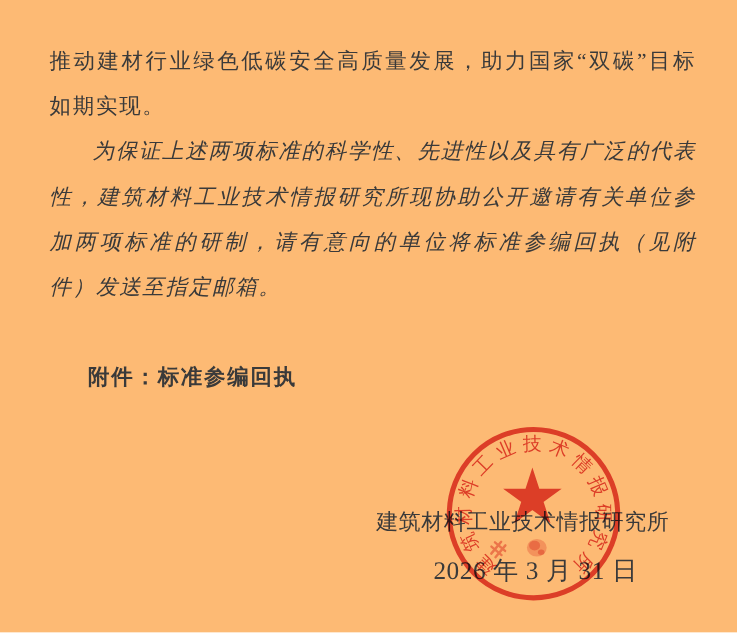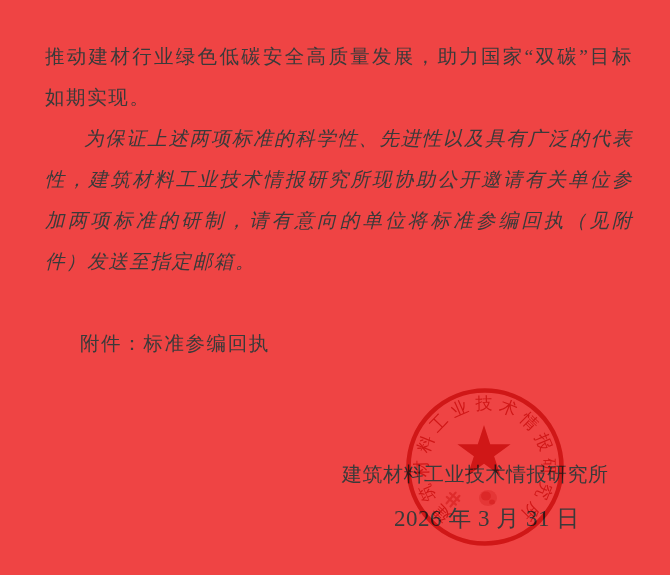--- a/index.html
+++ b/index.html
@@ -10,21 +10,21 @@
   body {
     width: 670px;
     height: 575px;
     overflow: hidden;
     font-family: "Liberation Serif", "DejaVu Serif", serif;
   }
   .page {
     position: relative;
     width: 670px;
     height: 575px;
-    background: #ef4444;
+    background: #fdba74;
   }
   .body-text {
     position: absolute;
     left: 45px;
     top: 36px;
     width: 588px;
     font-size: 19.5px;
     line-height: 41px;
     color: #3a3a3a;
     letter-spacing: 1.6px;
@@ -34,20 +34,21 @@
   .body-text p {
     margin: 0;
   }
   .body-text p.indent {
     text-indent: 2em;
     font-style: italic;
   }
   .attachment {
     margin-top: 41px !important;
     text-indent: 35px;
+    font-weight: bold;
   }
   .signature {
     position: absolute;
     left: 342px;
     top: 461px;
     font-size: 20px;
     letter-spacing: 0.5px;
     color: #3a3a3a;
     white-space: nowrap;
   }

